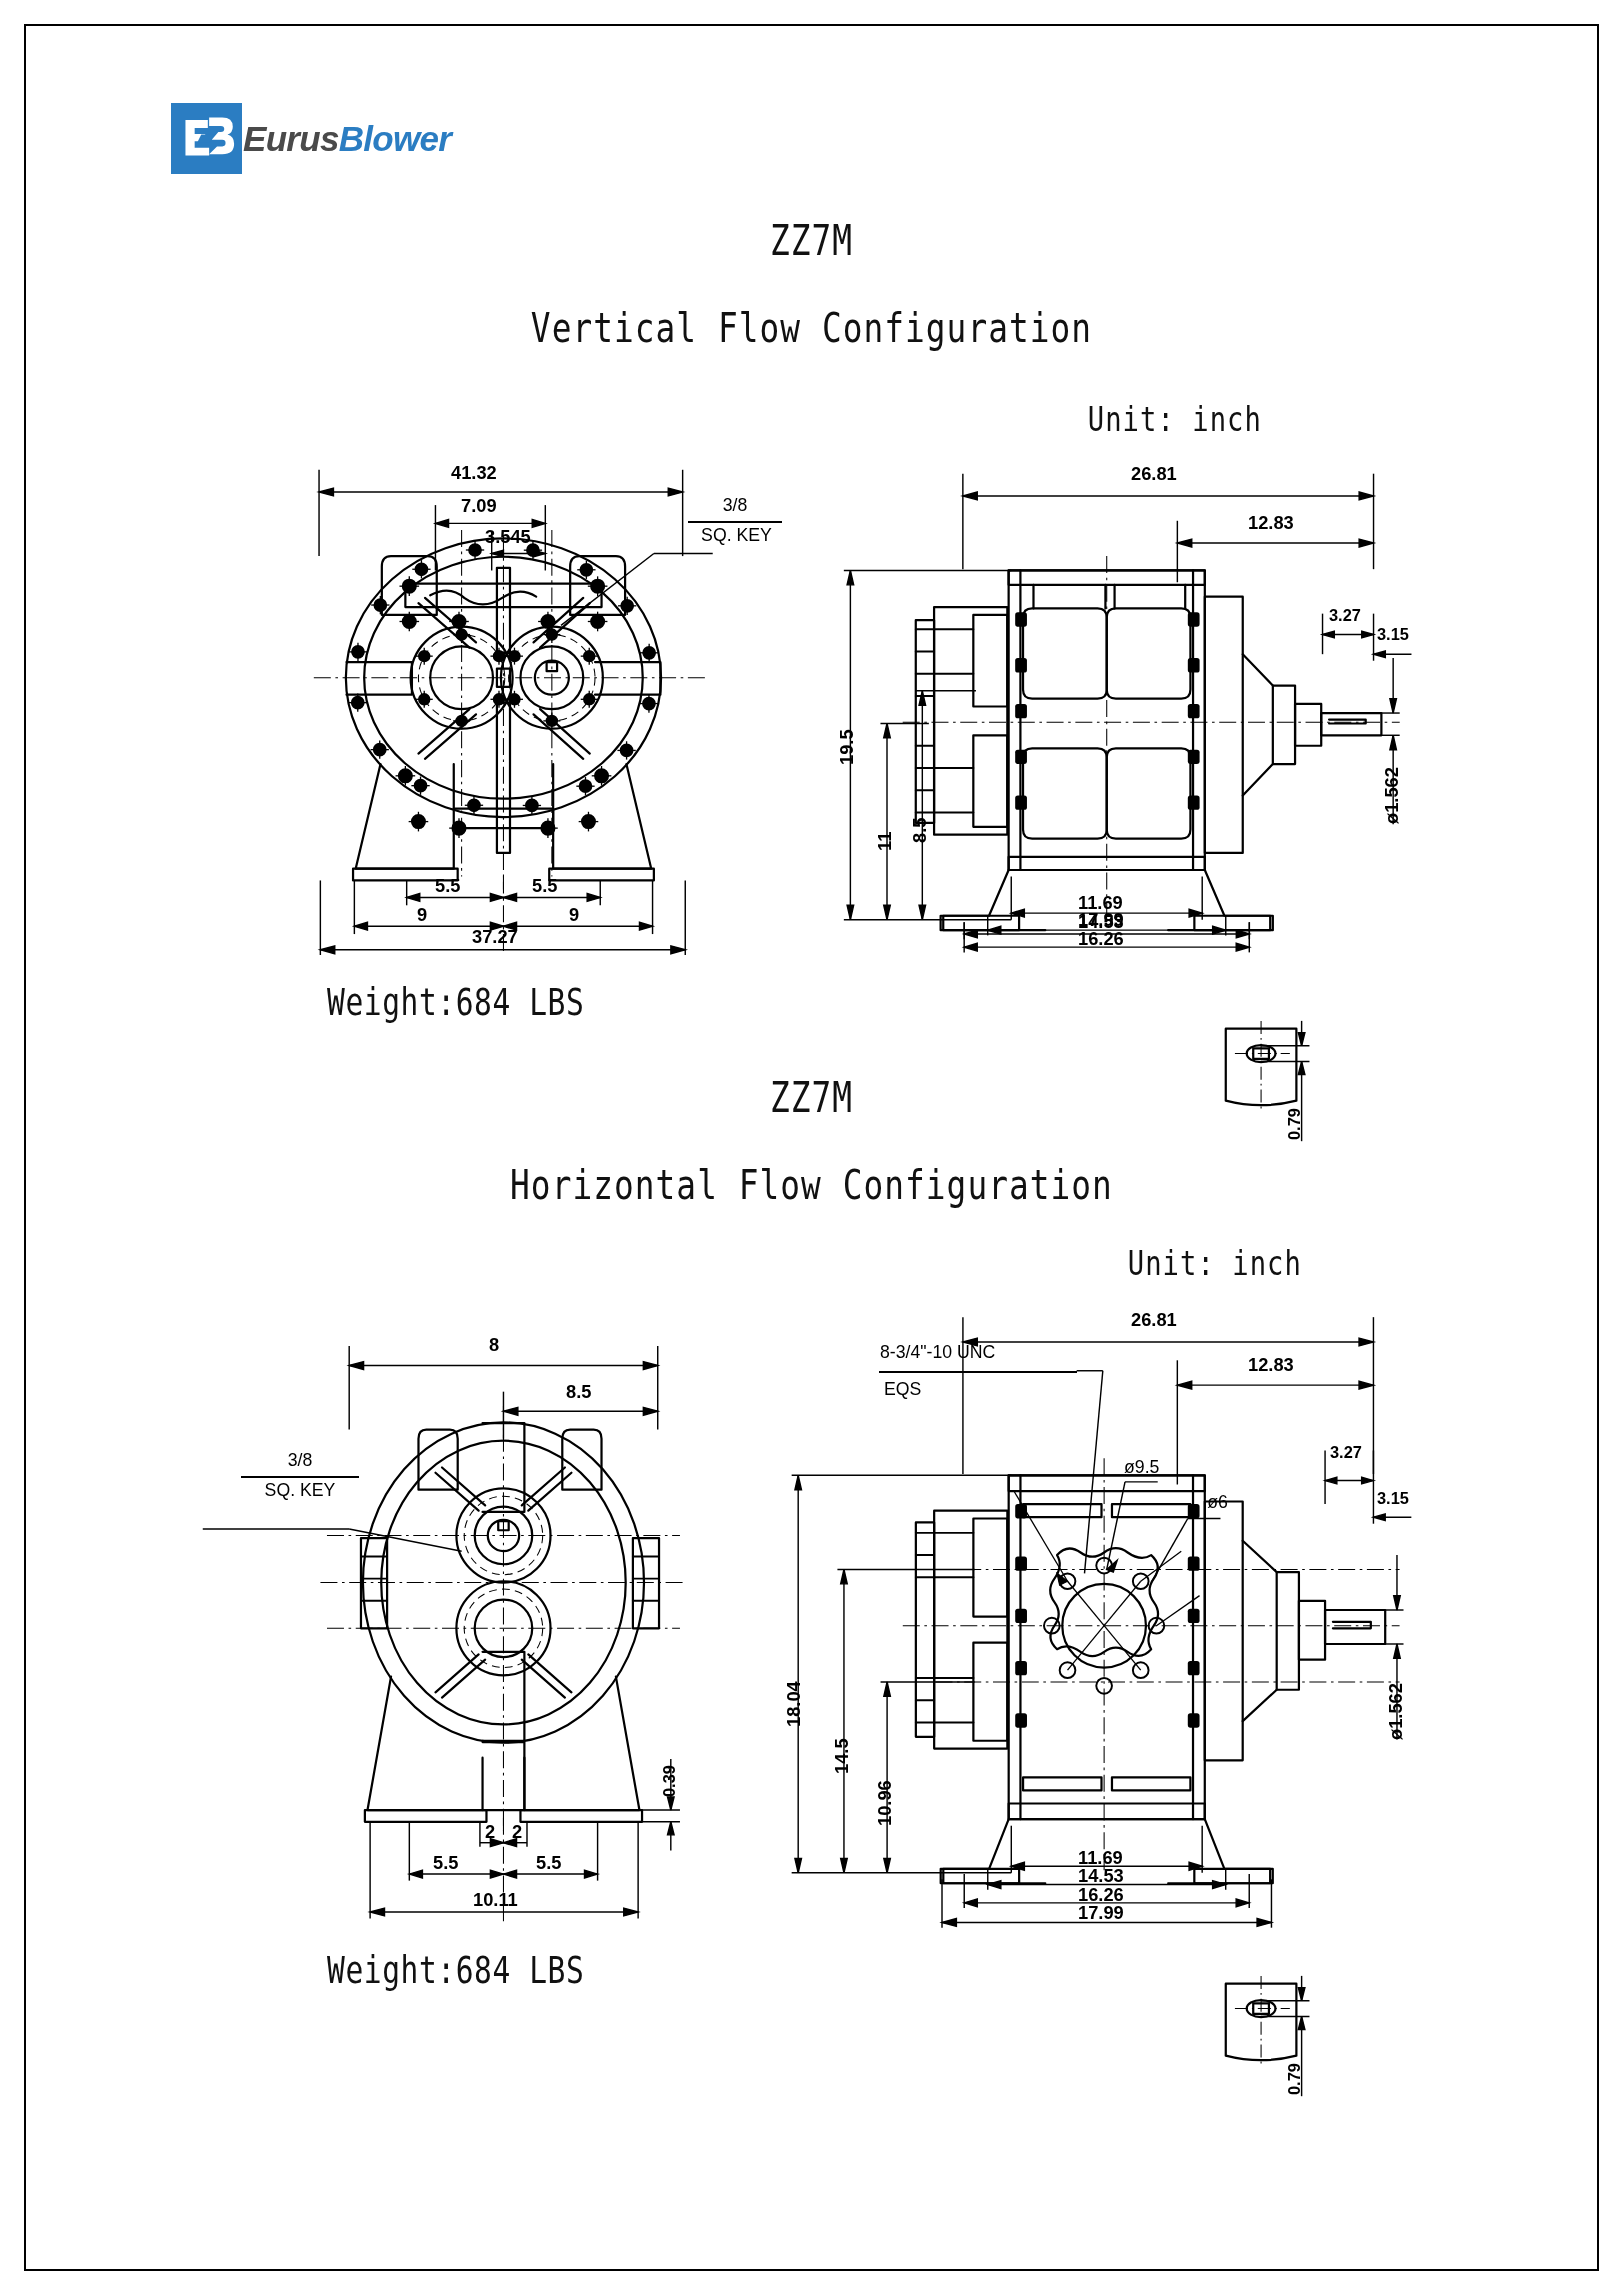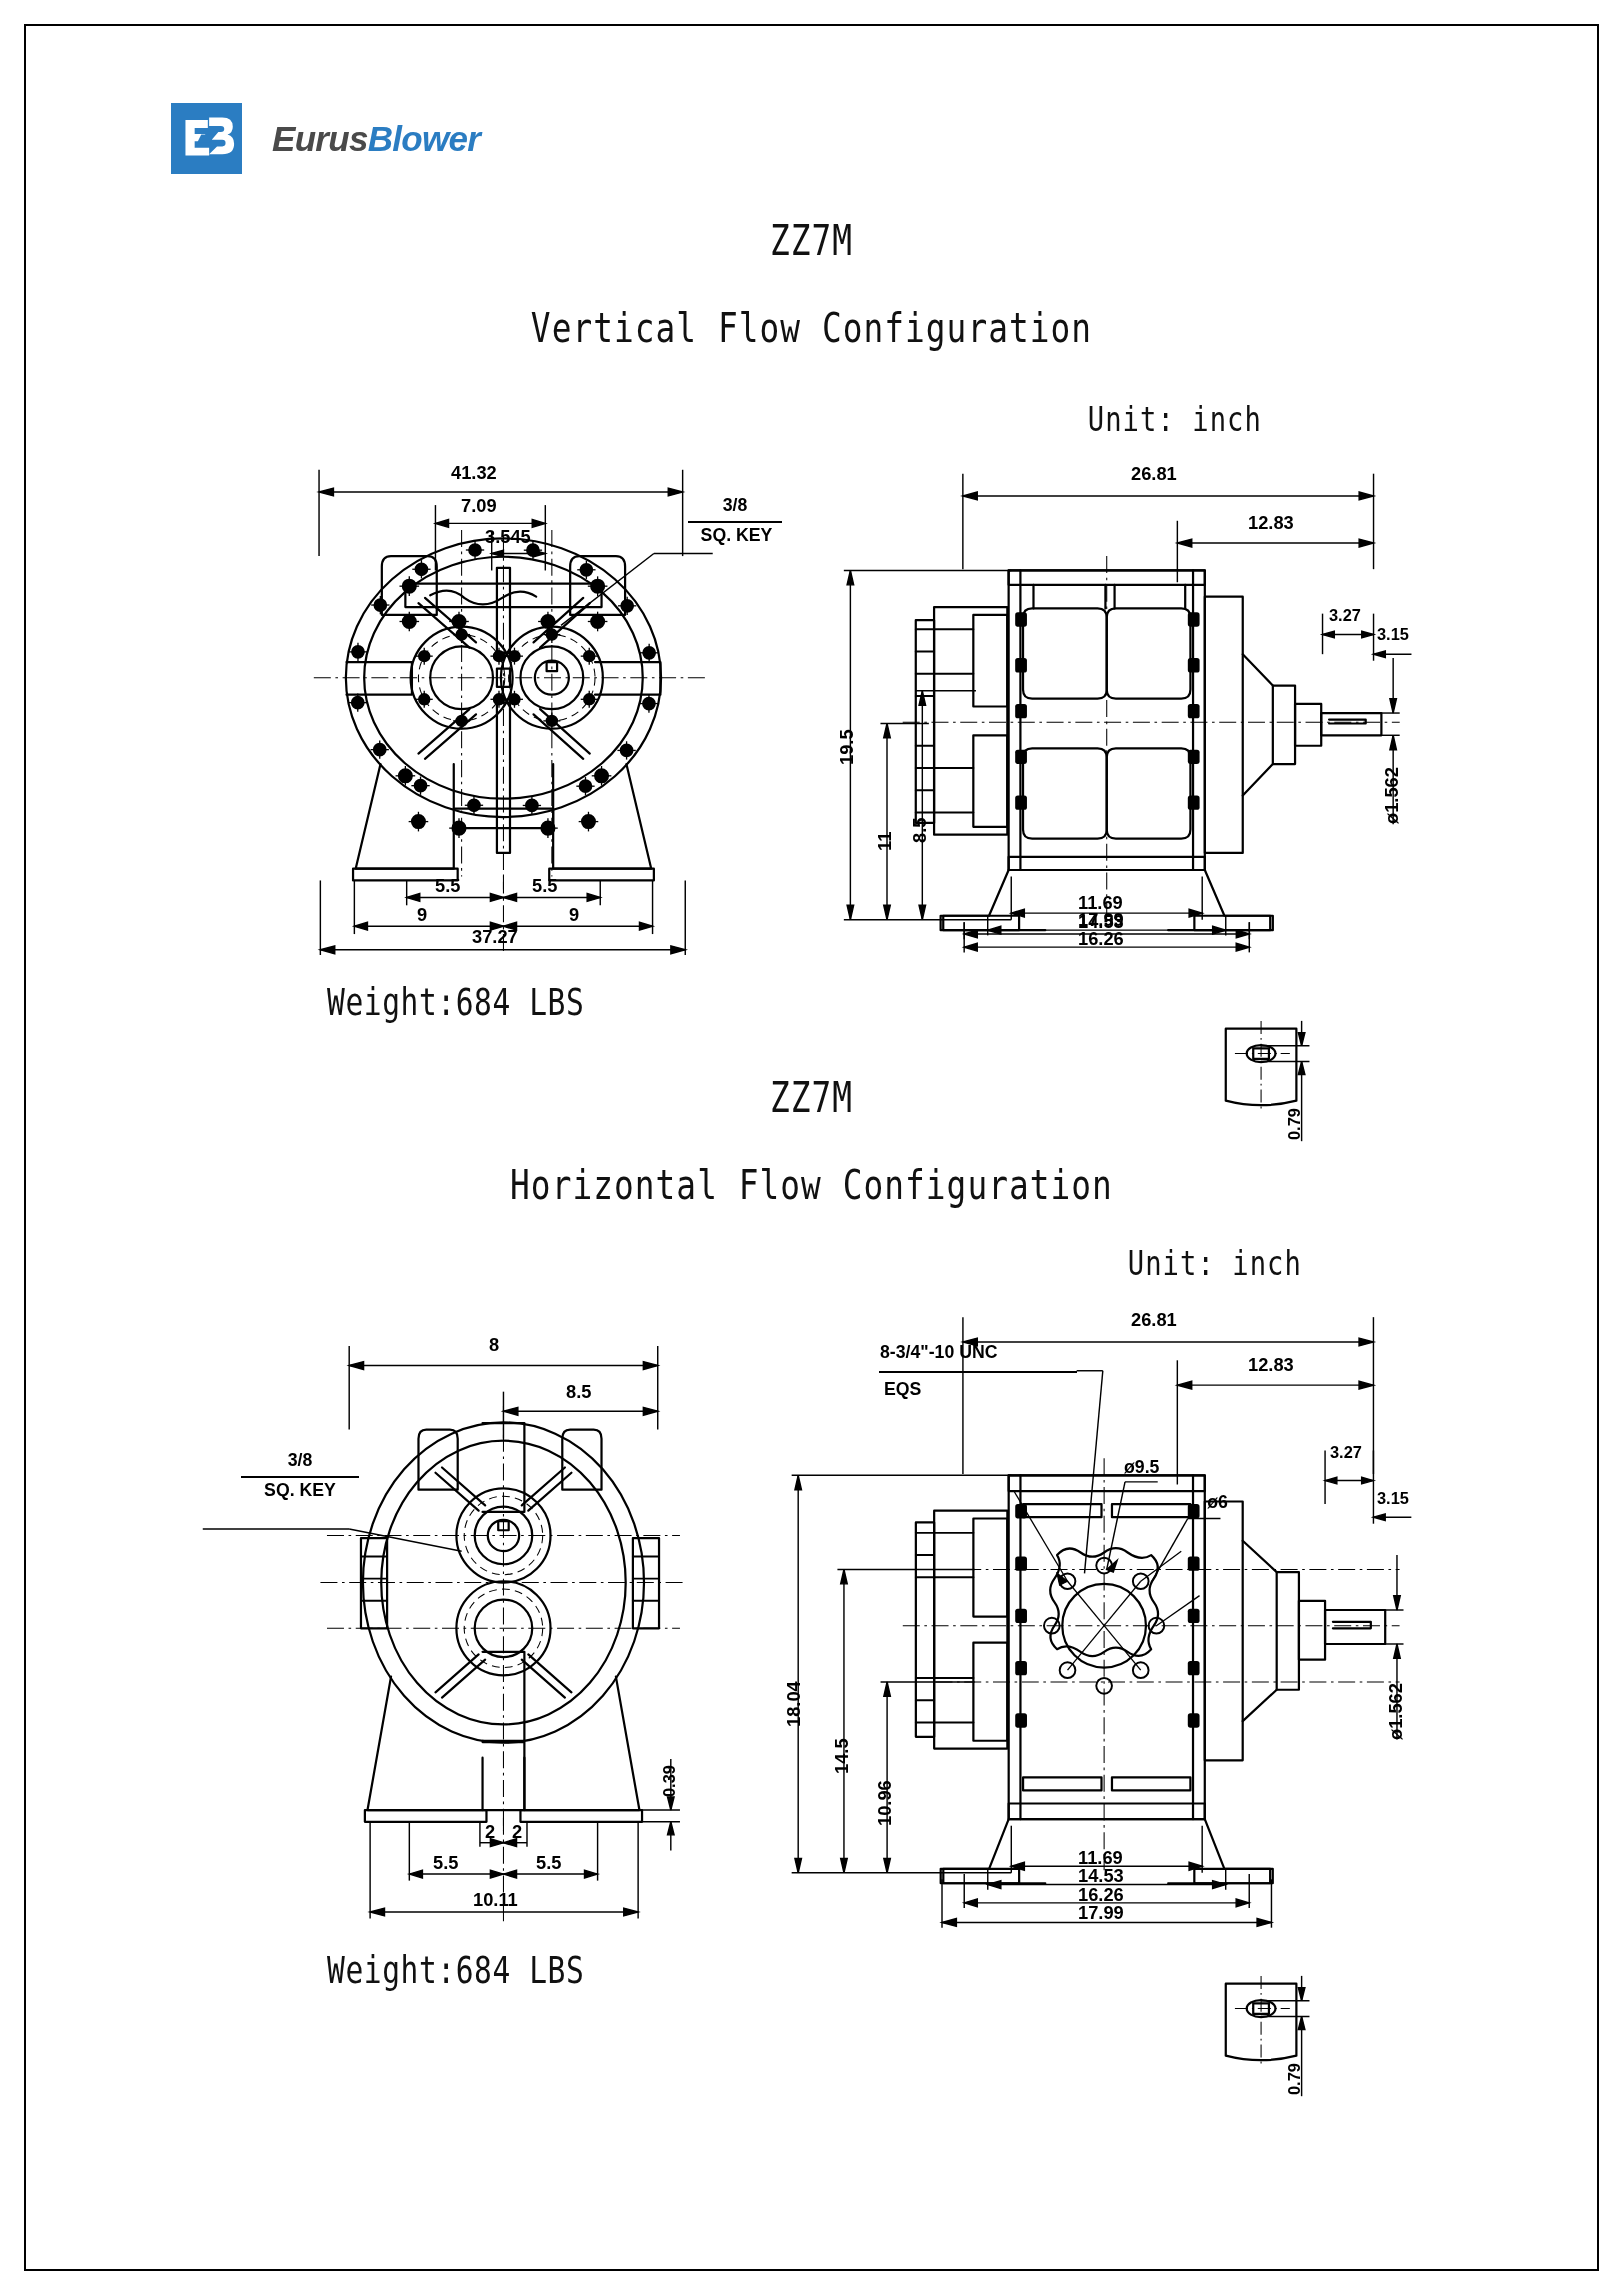--- a/index.html
+++ b/index.html
@@ -8,21 +8,21 @@
     width:1623px;height:2295px;position:relative;overflow:hidden;
     font-family:"Liberation Sans", sans-serif;color:#000;
   }
   #sheet{position:absolute;left:0;top:0;width:1623px;height:2295px;background:#fff;}
   #frame{
     position:absolute;left:23.6px;top:23.6px;right:23.6px;bottom:23.6px;
     border:2.6px solid #000;box-sizing:border-box;
   }
 
   
-  #brand{position:absolute;left:171px;top:103px;display:flex;align-items:center;gap:30px;}
+  #brand{position:absolute;left:171px;top:103px;display:flex;align-items:center;gap:1px;}
   #brand .mark{
     width:71px;height:71px;background:#2b7dc2;position:relative;flex:0 0 auto;
   }
   #brand .mark svg{position:absolute;left:0;top:0;}
   #brand .word{
     font-family:"Liberation Sans", sans-serif;
     font-size:35px;font-weight:700;font-style:italic;letter-spacing:-0.7px;
     white-space:nowrap;
   }
   #brand .word .b1{color:#4a4a4a;}
@@ -45,21 +45,21 @@
   .dim{
     position:absolute;
     font-family:"Liberation Sans", sans-serif;
     font-size:18.3px;font-weight:700;color:#000;white-space:nowrap;
     letter-spacing:0px;
   }
   .dim.sm{font-size:16.4px;}
   .dim.v{transform-origin:left top;}
   .note{
     position:absolute;font-family:"Liberation Sans", sans-serif;
-    font-size:17.7px;font-weight:700;color:#000;white-space:nowrap;text-align:center;
+    font-size:17.7px;font-weight:400;color:#000;white-space:nowrap;text-align:center;
   }
 
   
   .ln{position:absolute;background:#000;}
   .hl{height:1.3px;}
   svg.ov{position:absolute;left:0;top:0;overflow:visible;pointer-events:none;}
 
   .viewbox{position:absolute;}
   .drw{position:absolute;left:0;top:0;}
 </style>

